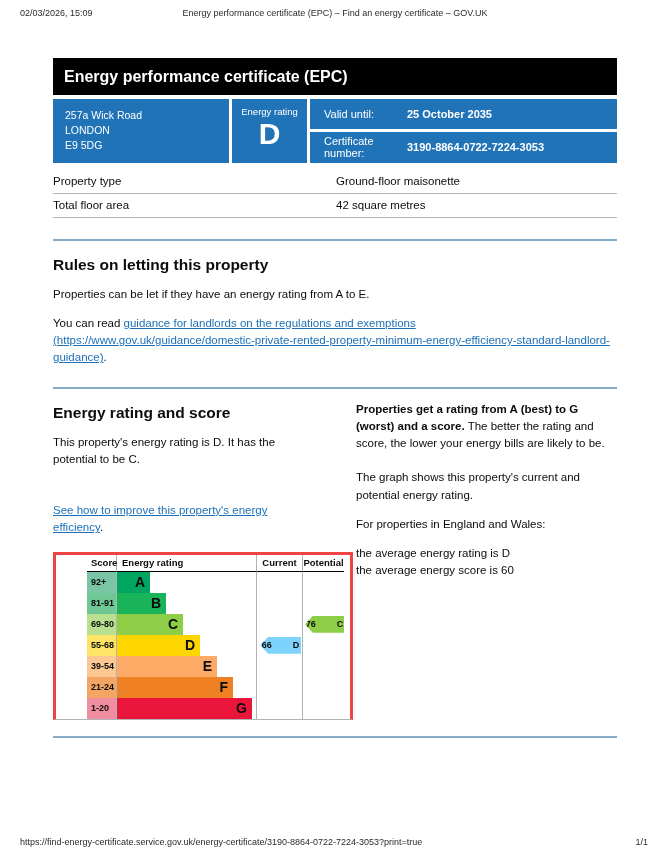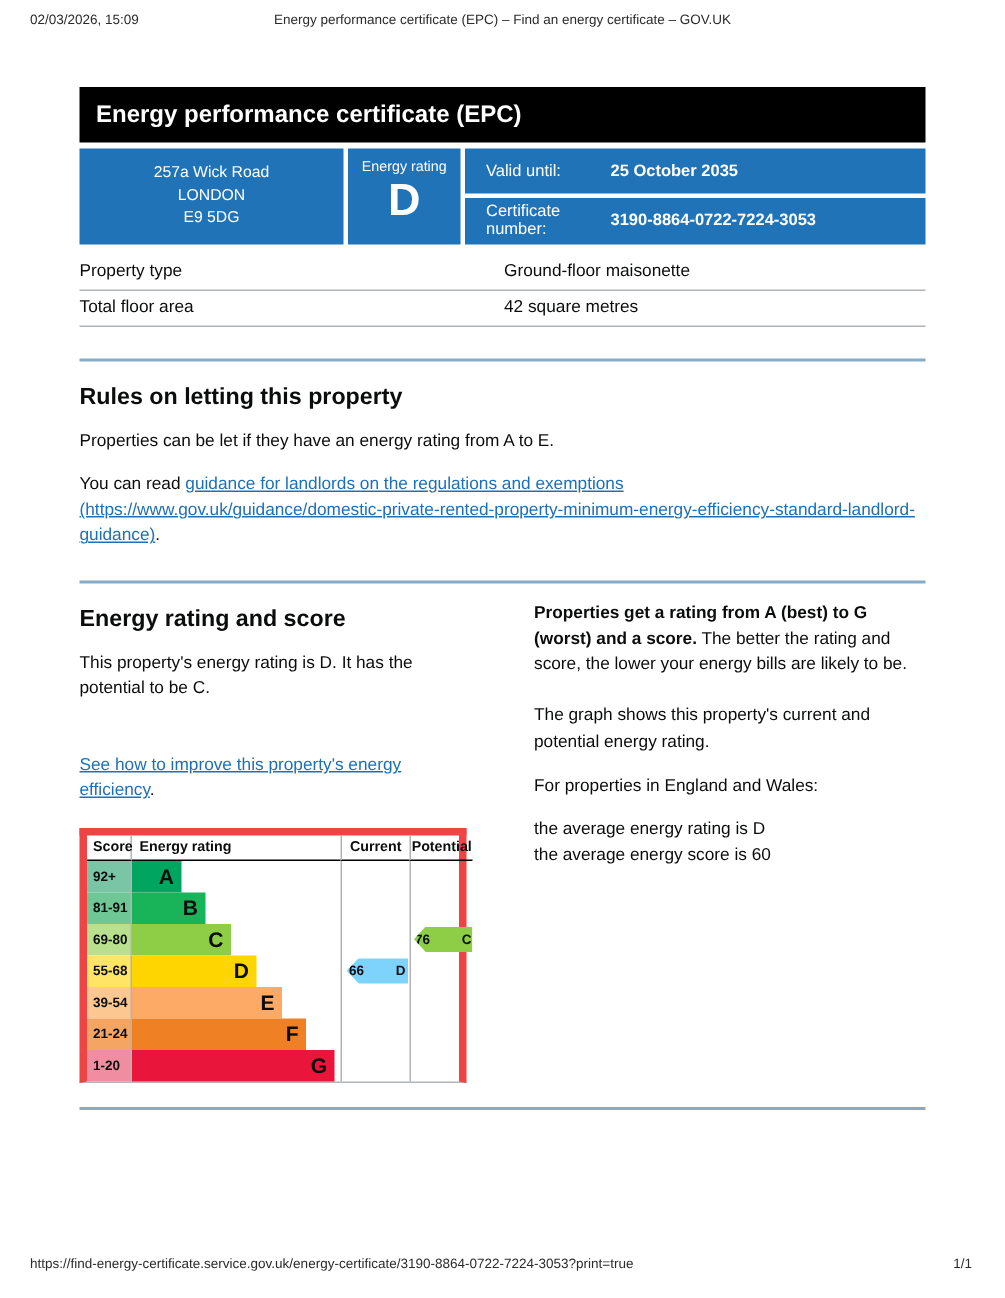--- a/index.html
+++ b/index.html
@@ -14,21 +14,21 @@
   .print-footer .pf-url { position:absolute; left:20px; top:0; }
   .print-footer .pf-page { position:absolute; right:22px; top:0; }
 
   .content { position:absolute; left:53px; top:58px; width:564px; }
 
   .banner { background:#000; color:#fff; height:37px; line-height:37px; padding-left:11px; font-size:16px; font-weight:bold; }
 
   
   .summary { margin-top:4px; display:grid; grid-template-columns:176px 75px 1fr; gap:3px; background:#fff; }
   .summary .cell { background:#2173b8; color:#fff; }
-  .addr { padding:9px 12px; font-size:10.5px; line-height:1.45;text-align:center; }
+  .addr { padding:9px 12px; font-size:10.5px; line-height:1.45; }
   .rating-cell { text-align:center; padding-top:7px; }
   .rating-cell .rlabel { font-size:9.5px; }
   .rating-cell .rvalue { font-size:30px; font-weight:bold; line-height:1.1; }
   .validity { display:grid; grid-template-rows:1fr 1fr; gap:3px; background:#fff; }
   .validity .vrow { background:#2173b8; color:#fff; display:flex; align-items:center; font-size:11px; }
   .validity .vlabel { padding-left:14px; width:97px; flex:0 0 97px; }
   .validity .vvalue { font-weight:bold; }
 
   
   .prop-table { margin-top:7px; }
@@ -47,21 +47,21 @@
   
   .two-col { display:flex; margin-top:0; }
   .col-left { width:258px; flex:0 0 258px; }
   .col-right { width:261px; margin-left:45px; }
   .col-right .first { margin-top:17px; }
   .improve-link { display:inline-block; margin-top:34px; font-size:11.5px; line-height:1.5; }
   .avg-lines { margin-top:12px; font-size:11.5px; line-height:1.5; }
   .mt-lg { margin-top:20px; }
 
   
-  .epc-chart { margin-top:15px; width:258px; display:grid; grid-template-columns:30px 139px 46px 42px; grid-template-rows:17px repeat(7,21px); border:5px solid #ef4444; border-bottom:1px solid #b1b4b6; }
+  .epc-chart { margin-top:15px; width:300px; display:grid; grid-template-columns:30px 139px 46px 42px; grid-template-rows:17px repeat(7,21px); border:3px solid #ef4444; border-bottom:1px solid #b1b4b6;padding-left:31px; }
   .epc-head { font-size:9.5px; font-weight:bold; line-height:16px; border-bottom:1px solid #000; white-space:nowrap; }
   .h-score { padding-left:4px; border-right:1px solid #b1b4b6; }
   .h-rating { padding-left:5px; }
   .h-current { text-align:center; border-left:1px solid #b1b4b6; }
   .h-potential { text-align:center; border-left:1px solid #b1b4b6; }
   .score-cell { grid-column:1; font-size:9px; font-weight:bold; line-height:21px; padding-left:4px; border-right:1px solid #b1b4b6; }
   .bar-cell { grid-column:2; position:relative; }
   .bar { height:21px; display:flex; align-items:center; justify-content:flex-end; padding-right:5px; font-size:14px; font-weight:bold; color:#0b0c0c; }
   .w-a{width:33px}.w-b{width:49px}.w-c{width:66px}.w-d{width:83px}.w-e{width:100px}.w-f{width:116px}.w-g{width:135px}
   .col-current, .col-potential { grid-row:2 / span 7; position:relative; border-left:1px solid #b1b4b6; }

